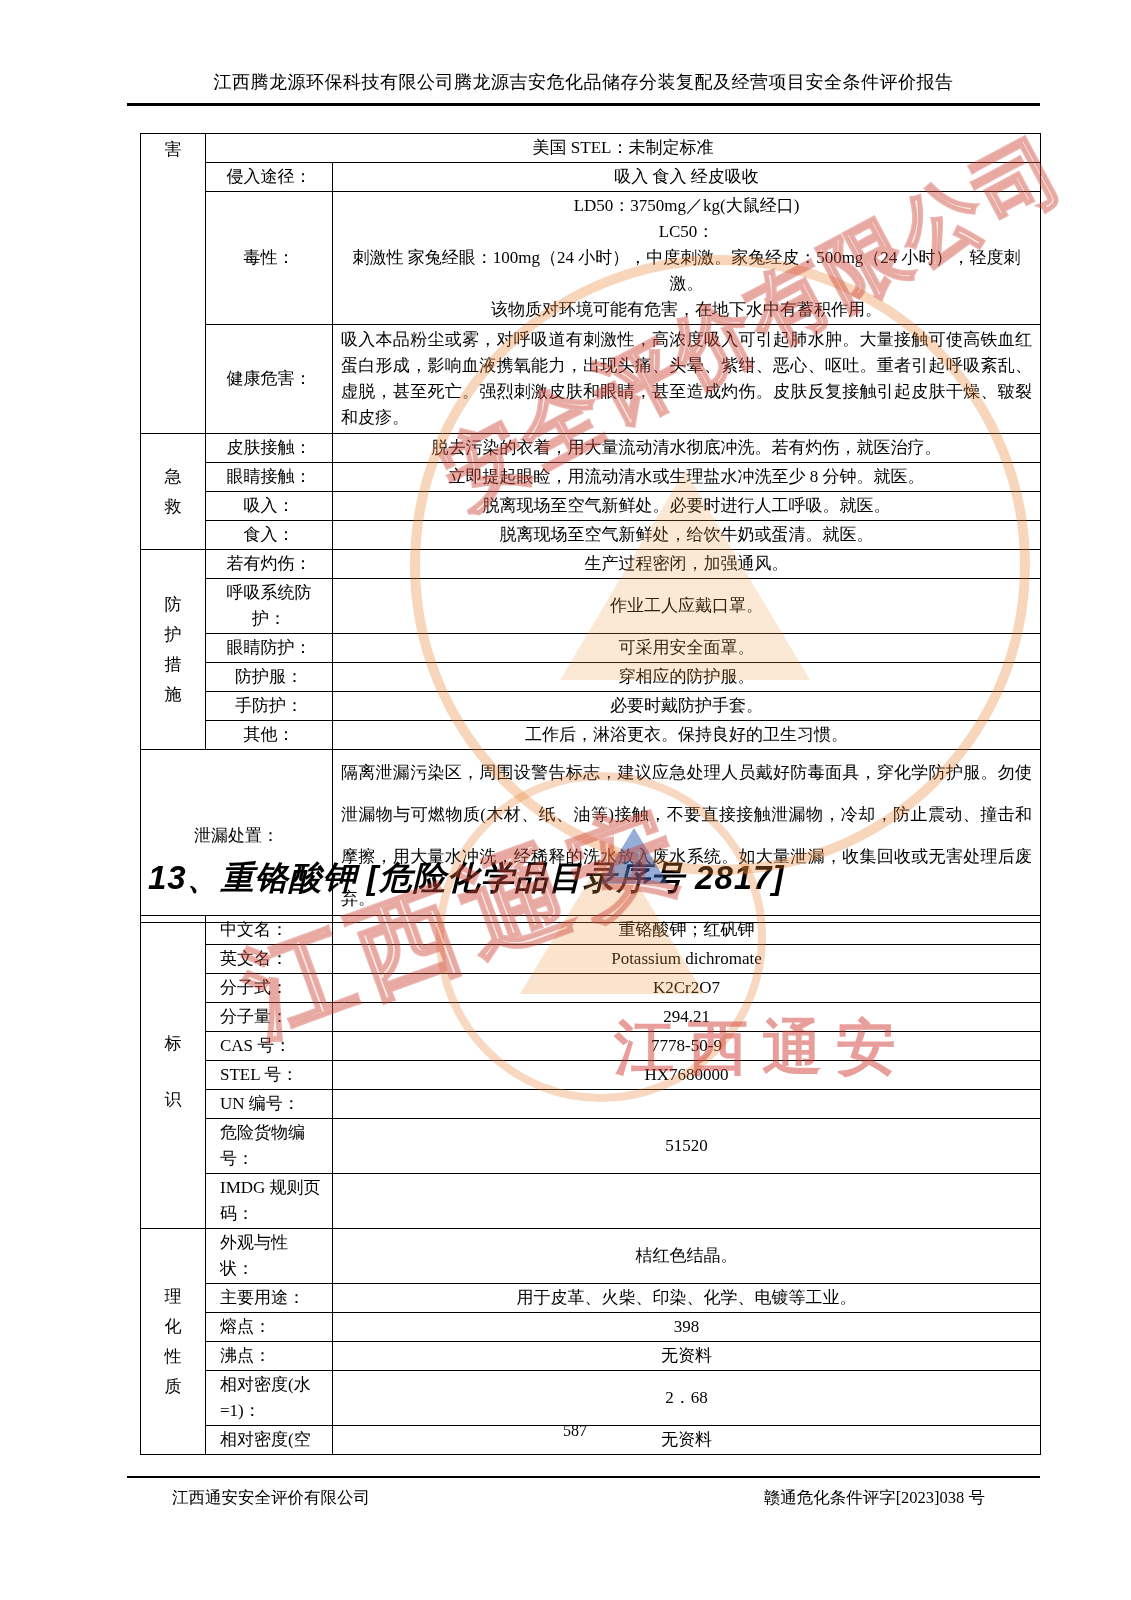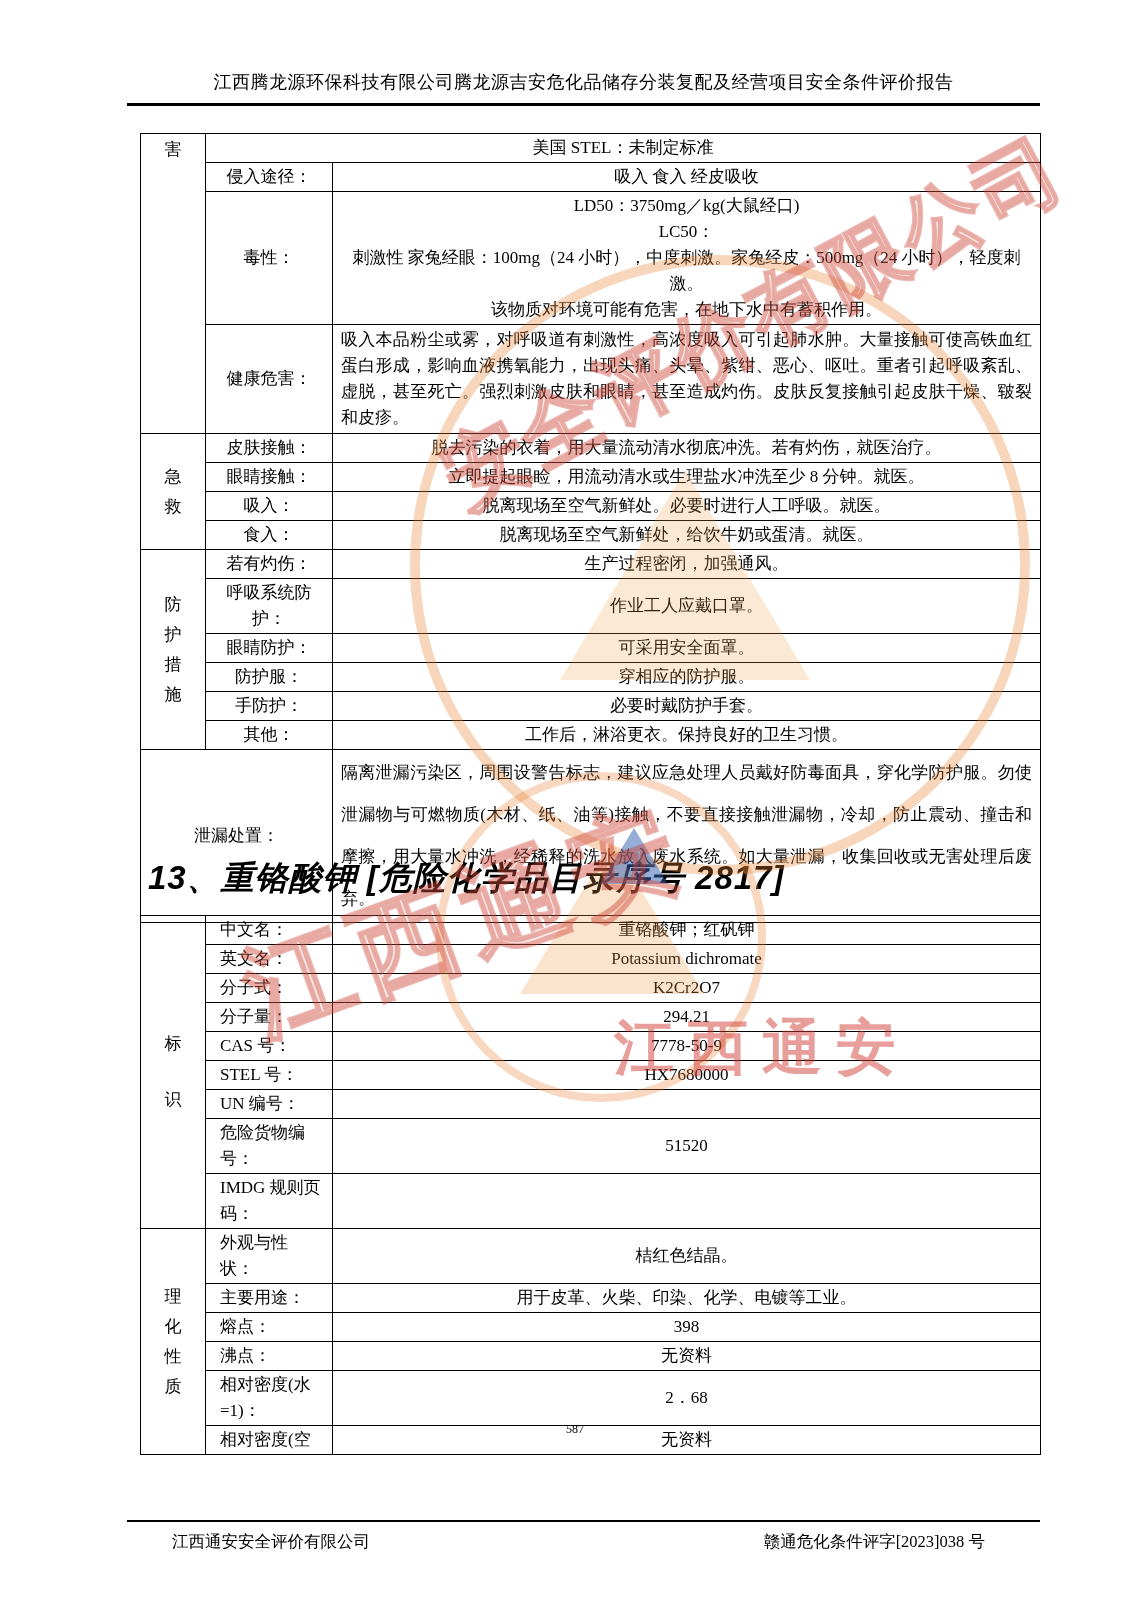--- a/index.html
+++ b/index.html
@@ -29,23 +29,23 @@
   .lab2 { text-align:left; padding-left:14px; }
   .val { text-align:center; }
   .pre { white-space:pre-line; }
   .just { text-align:justify; padding:2px 8px; }
   .leak { line-height:42px; }
   .title {
     position:absolute; top:856px; left:148px;
     font-family:"Liberation Sans","DejaVu Sans",sans-serif;
     font-weight:bold; font-size:33px; letter-spacing:1px; z-index:2;font-style:italic;
   }
-  .pagenum { position:absolute; top:1422px; left:140px; width:870px; text-align:center; font-size:12px; }
+  .pagenum { position:absolute; top:1422px; left:140px; width:870px; text-align:center; font-size:16px; }
   .footer {
-    position:absolute; top:1520px; left:127px; width:913px;
+    position:absolute; top:1476px; left:127px; width:913px;
     border-top:2.5px solid #000; display:flex; justify-content:space-between;
     padding:9px 55px 0 45px; font-size:16.5px;
   }
   
   .wm { position:absolute; pointer-events:none; z-index:5; }
   .ring { border-radius:50%; }
   .ring1 { left:410px; top:255px; width:620px; height:620px; border:10px solid rgba(231,126,48,0.32); }
   .ring2 { left:436px; top:772px; width:330px; height:330px; border:8px solid rgba(231,126,48,0.30); }
   .tri { width:0; height:0; }
   .tri-big1 { left:560px; top:470px; border-left:125px solid transparent; border-right:125px solid transparent; border-bottom:210px solid rgba(238,152,62,0.22); }

